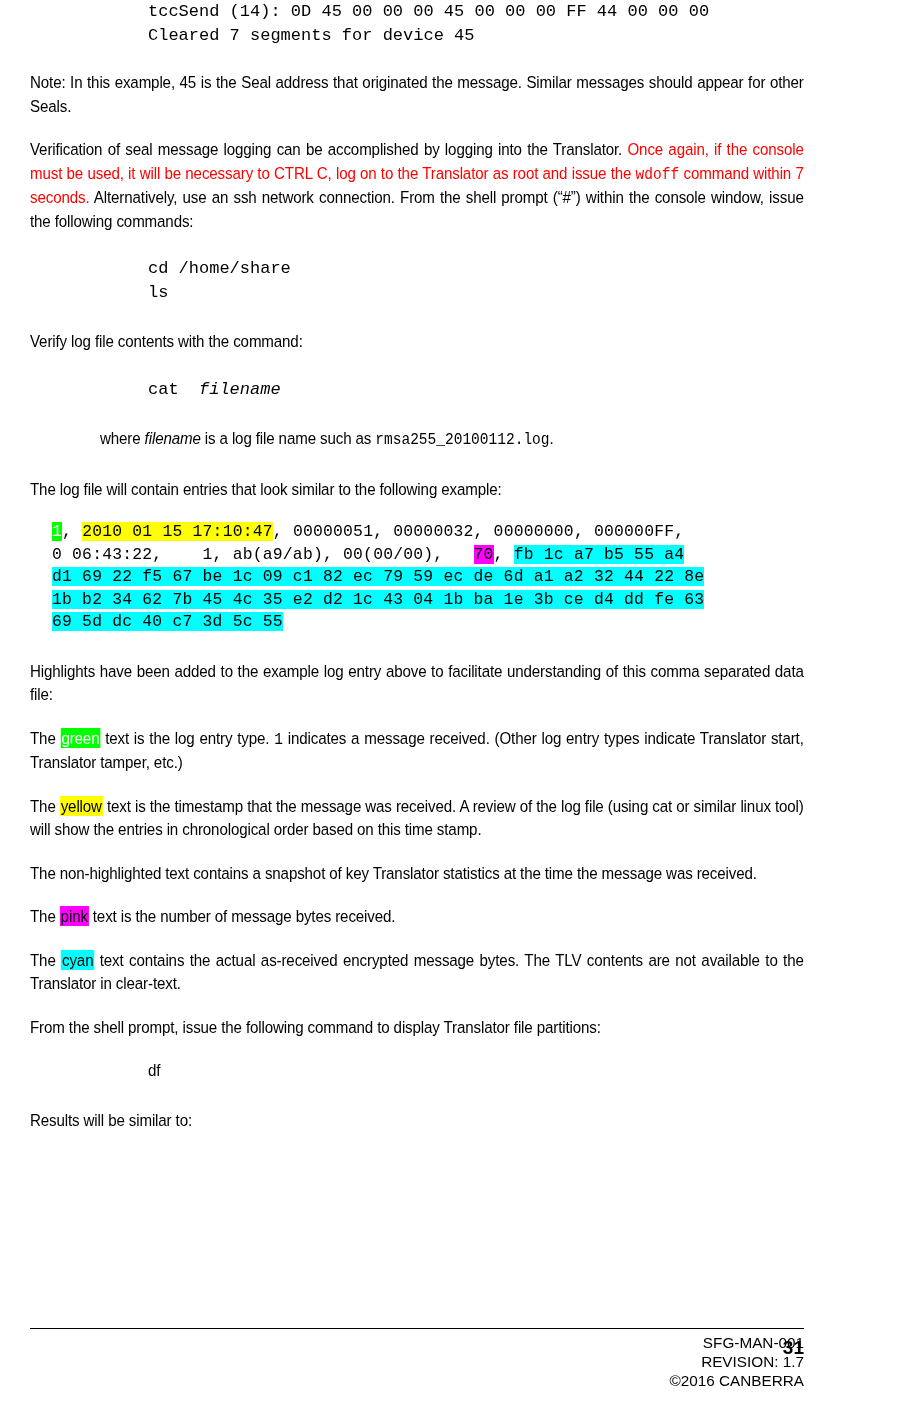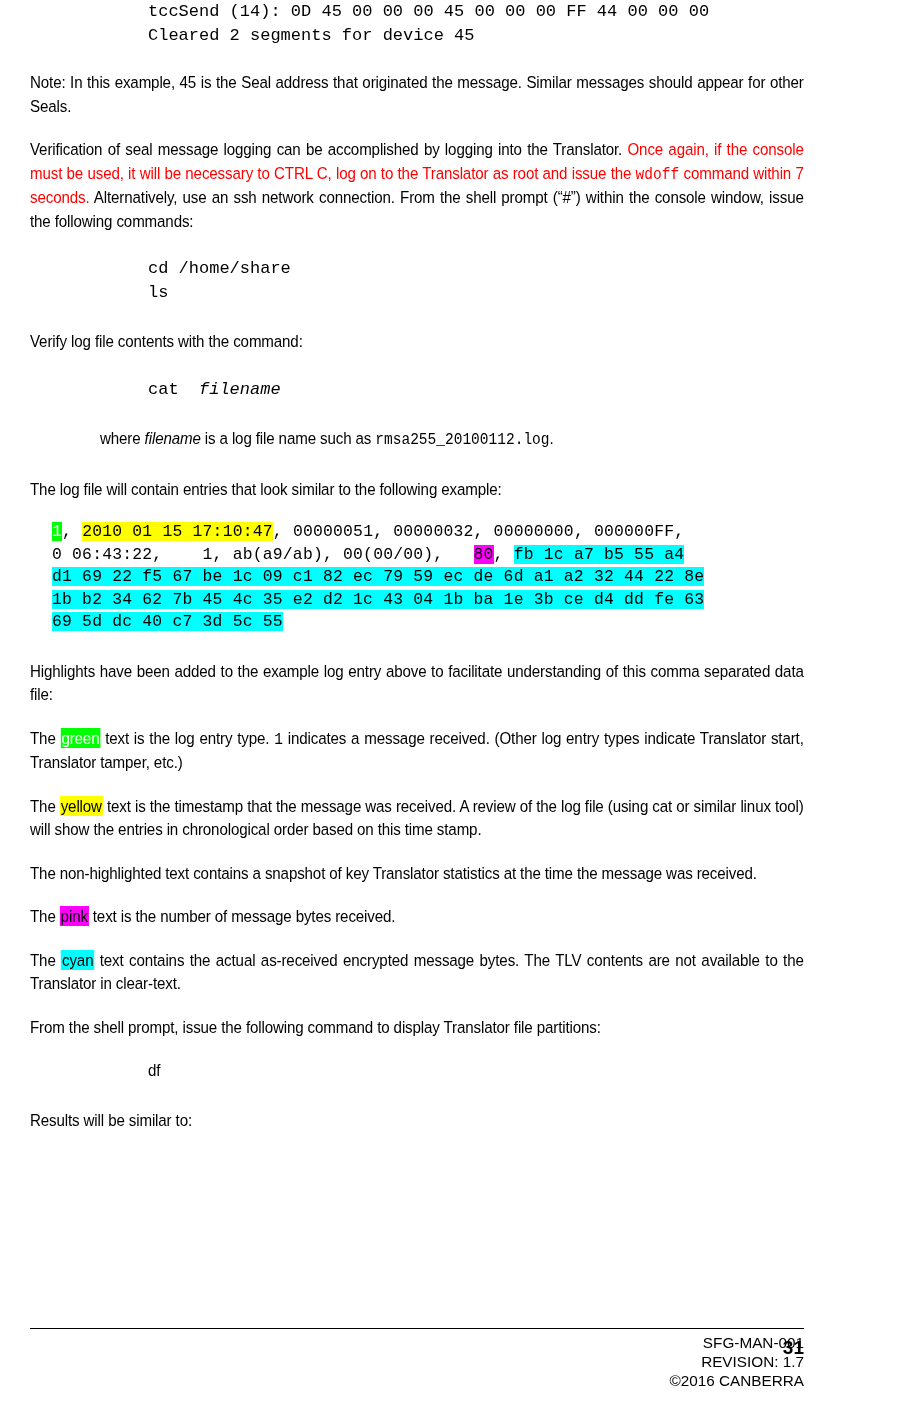--- a/index.html
+++ b/index.html
@@ -128,21 +128,21 @@
   .indent-where { padding-left: 70px; }
   .top-mono { padding-left: 118px; }
 </style>
 </head>
 <body>
 
 <div class="page">
 
   <div class="top-mono">
     <div class="mono">tccSend (14): 0D 45 00 00 00 45 00 00 00 FF 44 00 00 00</div>
-    <div class="mono">Cleared 2 segments for device 45</div>
+    <div class="mono">Cleared 7 segments for device 45</div>
   </div>
 
   <div class="sp-24"></div>
 
   <p class="para">Note:  In this example, 45 is the Seal address that originated the message.  Similar messages should appear for other Seals.</p>
 
   <div class="sp-20"></div>
 
   <p class="para"><span>Verification of seal message logging can be accomplished by logging into the Translator. </span><span class="para-red" style="color:#ff0000">Once again, if the console must be used, it will be necessary to CTRL C, log on to the Translator as root and issue the </span><span class="mono inline" style="color:#ff0000">wdoff</span><span style="color:#ff0000"> command within 7 seconds.</span><span>  Alternatively, use an ssh network connection.    From the shell prompt (“#”) within the console window, issue the following commands:</span></p>
 
@@ -170,21 +170,21 @@
   </div>
 
   <div class="sp-26"></div>
 
   <p class="para nojust">The log file will contain entries that look similar to the following example:</p>
 
   <div class="sp-20"></div>
 
   <div class="indent-log">
     <div class="logblock"><span class="hl-green">1</span><span>, </span><span class="hl-yellow">2010 01 15 17:10:47</span><span>, 00000051, 00000032, 00000000, 000000FF,</span></div>
-    <div class="logblock"><span>0 06:43:22,    1, ab(a9/ab), 00(00/00),   </span><span class="hl-pink">80</span><span>, </span><span class="hl-cyan">fb 1c a7 b5 55 a4</span></div>
+    <div class="logblock"><span>0 06:43:22,    1, ab(a9/ab), 00(00/00),   </span><span class="hl-pink">70</span><span>, </span><span class="hl-cyan">fb 1c a7 b5 55 a4</span></div>
     <div class="logblock"><span class="hl-cyan">d1 69 22 f5 67 be 1c 09 c1 82 ec 79 59 ec de 6d a1 a2 32 44 22 8e</span></div>
     <div class="logblock"><span class="hl-cyan">1b b2 34 62 7b 45 4c 35 e2 d2 1c 43 04 1b ba 1e 3b ce d4 dd fe 63</span></div>
     <div class="logblock"><span class="hl-cyan">69 5d dc 40 c7 3d 5c 55</span></div>
   </div>
 
   <div class="sp-26"></div>
 
   <p class="para">Highlights have been added to the example log entry above to facilitate understanding of this comma separated data file:</p>
 
   <div class="sp-20"></div>

